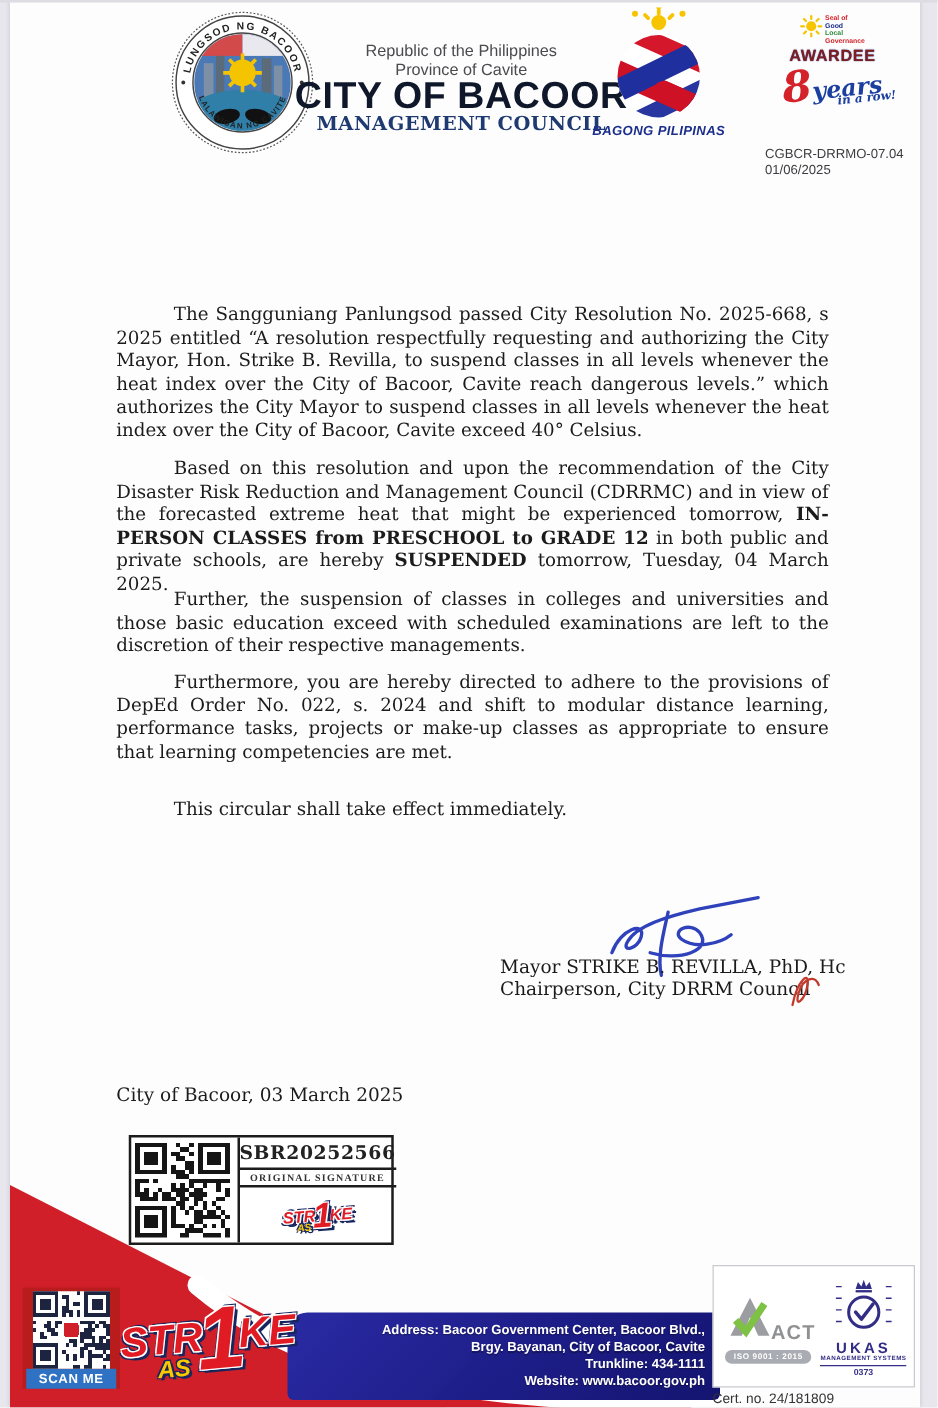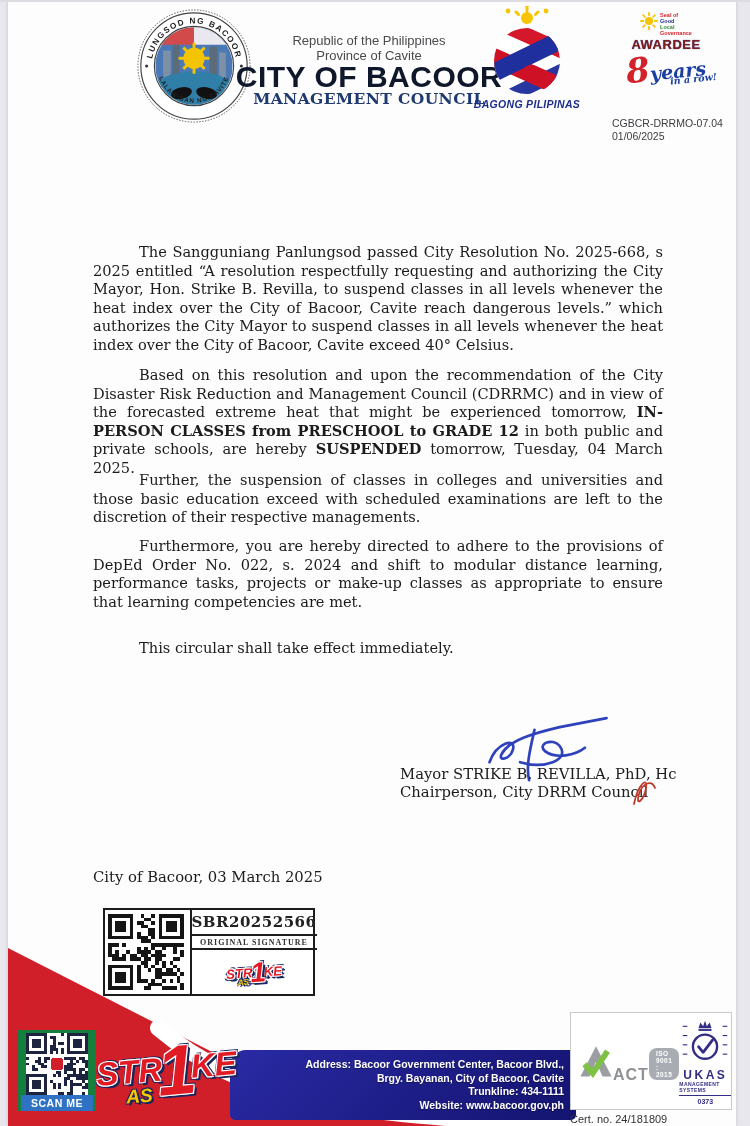--- a/index.html
+++ b/index.html
@@ -65,25 +65,25 @@
   .strike.mini .s1,.strike.mini .s2{font-size:13px;}
   .strike.mini .one{font-size:28px;line-height:24px;margin:0 -2px;position:relative;top:1px;}
   .strike.mini .as{left:11px;top:17px;font-size:8px;}
 
   
   .red-tri{position:absolute;left:0;top:948px;width:728px;height:178px;background:#d01f28;clip-path:polygon(0 0,0 100%,48% 100%);}
   .red-strip{position:absolute;left:0;top:1108px;width:545px;height:18px;background:#d01f28;}
   .swoosh{position:absolute;left:0;top:1000px;width:728px;height:126px;pointer-events:none;}
   .bluepanel{position:absolute;left:222px;top:1050px;width:346px;height:70px;border-radius:16px 5px 5px 5px;background:linear-gradient(135deg,#2a2aa4 0%,#1c1c85 60%,#141470 100%);}
   .bluepanel .addr{padding:8px 12px 0 0;text-align:right;color:#fff;font-size:10.5px;font-weight:bold;line-height:13.5px;text-shadow:0 1px 1px rgba(0,0,0,.4);}
-  .scanbox{position:absolute;left:10px;top:1030px;width:78px;background:#15803d;padding:3px 3px 0 3px;}
+  .scanbox{position:absolute;left:10px;top:1030px;width:78px;background:#b91c1c;padding:3px 3px 0 3px;}
   .scanbox svg{width:72px;height:62px;display:block;shape-rendering:crispEdges;}
   .scanme{height:16px;background:#2f72c4;color:#fff;font-size:10.5px;font-weight:bold;display:flex;align-items:center;justify-content:center;letter-spacing:.5px;}
   .certcard{position:absolute;left:562px;top:1012px;width:162px;height:98px;background:#fff;border:1px solid #c9c9cf;display:flex;align-items:center;justify-content:space-evenly;padding:2px;}
-  .actblock{display:flex;align-items:center;}
+  .actblock{display:flex;flex-direction:column;align-items:center;}
   .actrow{display:flex;align-items:flex-end;}
   .actname{font-size:16px;font-weight:bold;color:#8f9193;letter-spacing:1px;line-height:14px;margin-left:-6px;}
   .isopill{margin-top:6px;background:#a9adb3;color:#fff;font-size:6.5px;font-weight:bold;padding:2px 7px;border-radius:8px;letter-spacing:.5px;}
   .ukasblock{display:flex;flex-direction:column;align-items:center;color:#322d85;}
   .ukasname{font-size:12px;font-weight:bold;letter-spacing:2.5px;line-height:12px;}
   .ukassub{font-size:5px;font-weight:bold;letter-spacing:.4px;border-bottom:1px solid #322d85;padding-bottom:2px;margin-bottom:2px;}
   .ukasnum{font-size:7px;font-weight:bold;}
   .certno{position:absolute;left:562px;top:1113px;width:162px;font-size:11px;color:#333;}
 </style>
 </head>

